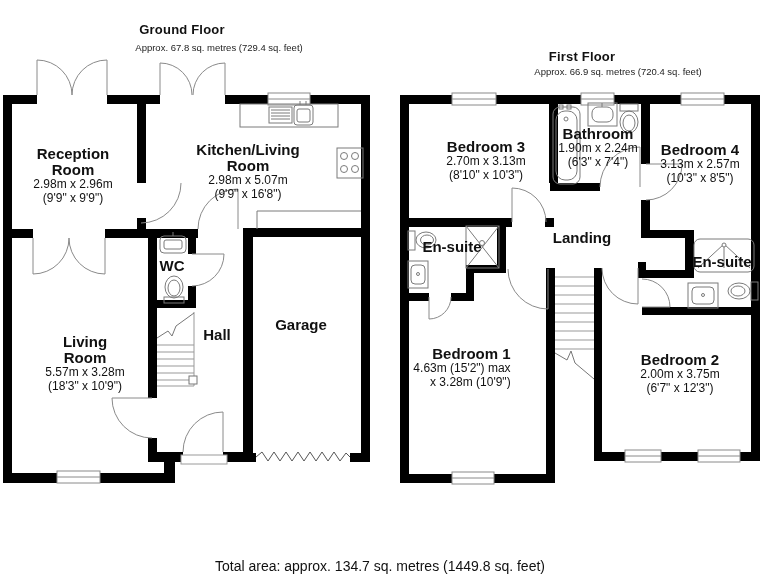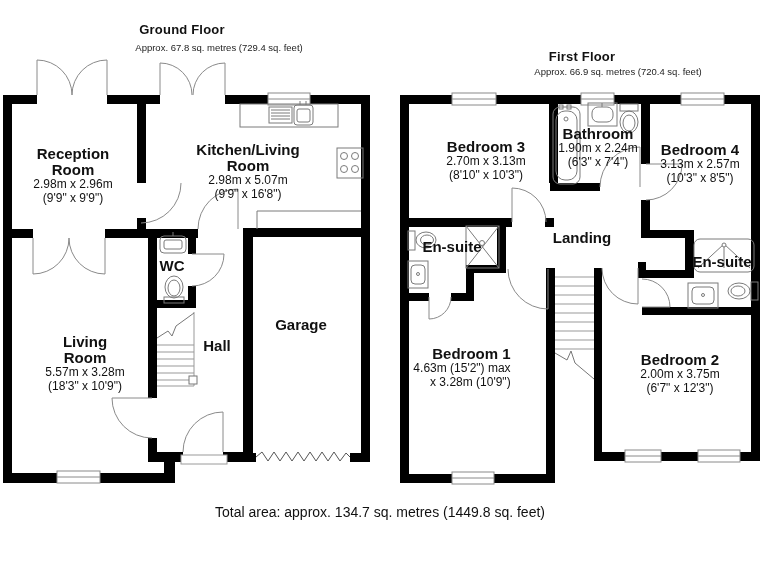--- a/index.html
+++ b/index.html
@@ -319,21 +319,21 @@
   <div class="rname">WC</div>
 </div>
 
 <div class="lbl" style="left:77px;top:334px;margin-left:8px;">
   <div class="rname">Living</div>
   <div class="rname">Room</div>
   <div class="rdim">5.57m x 3.28m</div>
   <div class="rdim">(18'3" x 10'9")</div>
 </div>
 
-<div class="lbl" style="left:217px;top:338px;">
+<div class="lbl" style="left:217px;top:327px;">
   <div class="rname">Hall</div>
 </div>
 
 <div class="lbl" style="left:301px;top:317px;">
   <div class="rname">Garage</div>
 </div>
 
 <div class="lbl" style="left:486px;top:139px;">
   <div class="rname">Bedroom 3</div>
   <div class="rdim">2.70m x 3.13m</div>
@@ -369,13 +369,13 @@
   <div class="rdim">4.63m (15'2") max</div>
   <div class="rdim">x 3.28m (10'9")</div>
 </div>
 
 <div class="lbl" style="left:680px;top:352px;">
   <div class="rname">Bedroom 2</div>
   <div class="rdim">2.00m x 3.75m</div>
   <div class="rdim">(6'7" x 12'3")</div>
 </div>
 
-<div class="lbl total-line" style="left:380px;top:504px;text-align:center;">Total area: approx. 134.7 sq. metres (1449.8 sq. feet)</div>
+<div class="lbl total-line" style="left:380px;top:558px;text-align:center;">Total area: approx. 134.7 sq. metres (1449.8 sq. feet)</div>
 
 </body></html>

